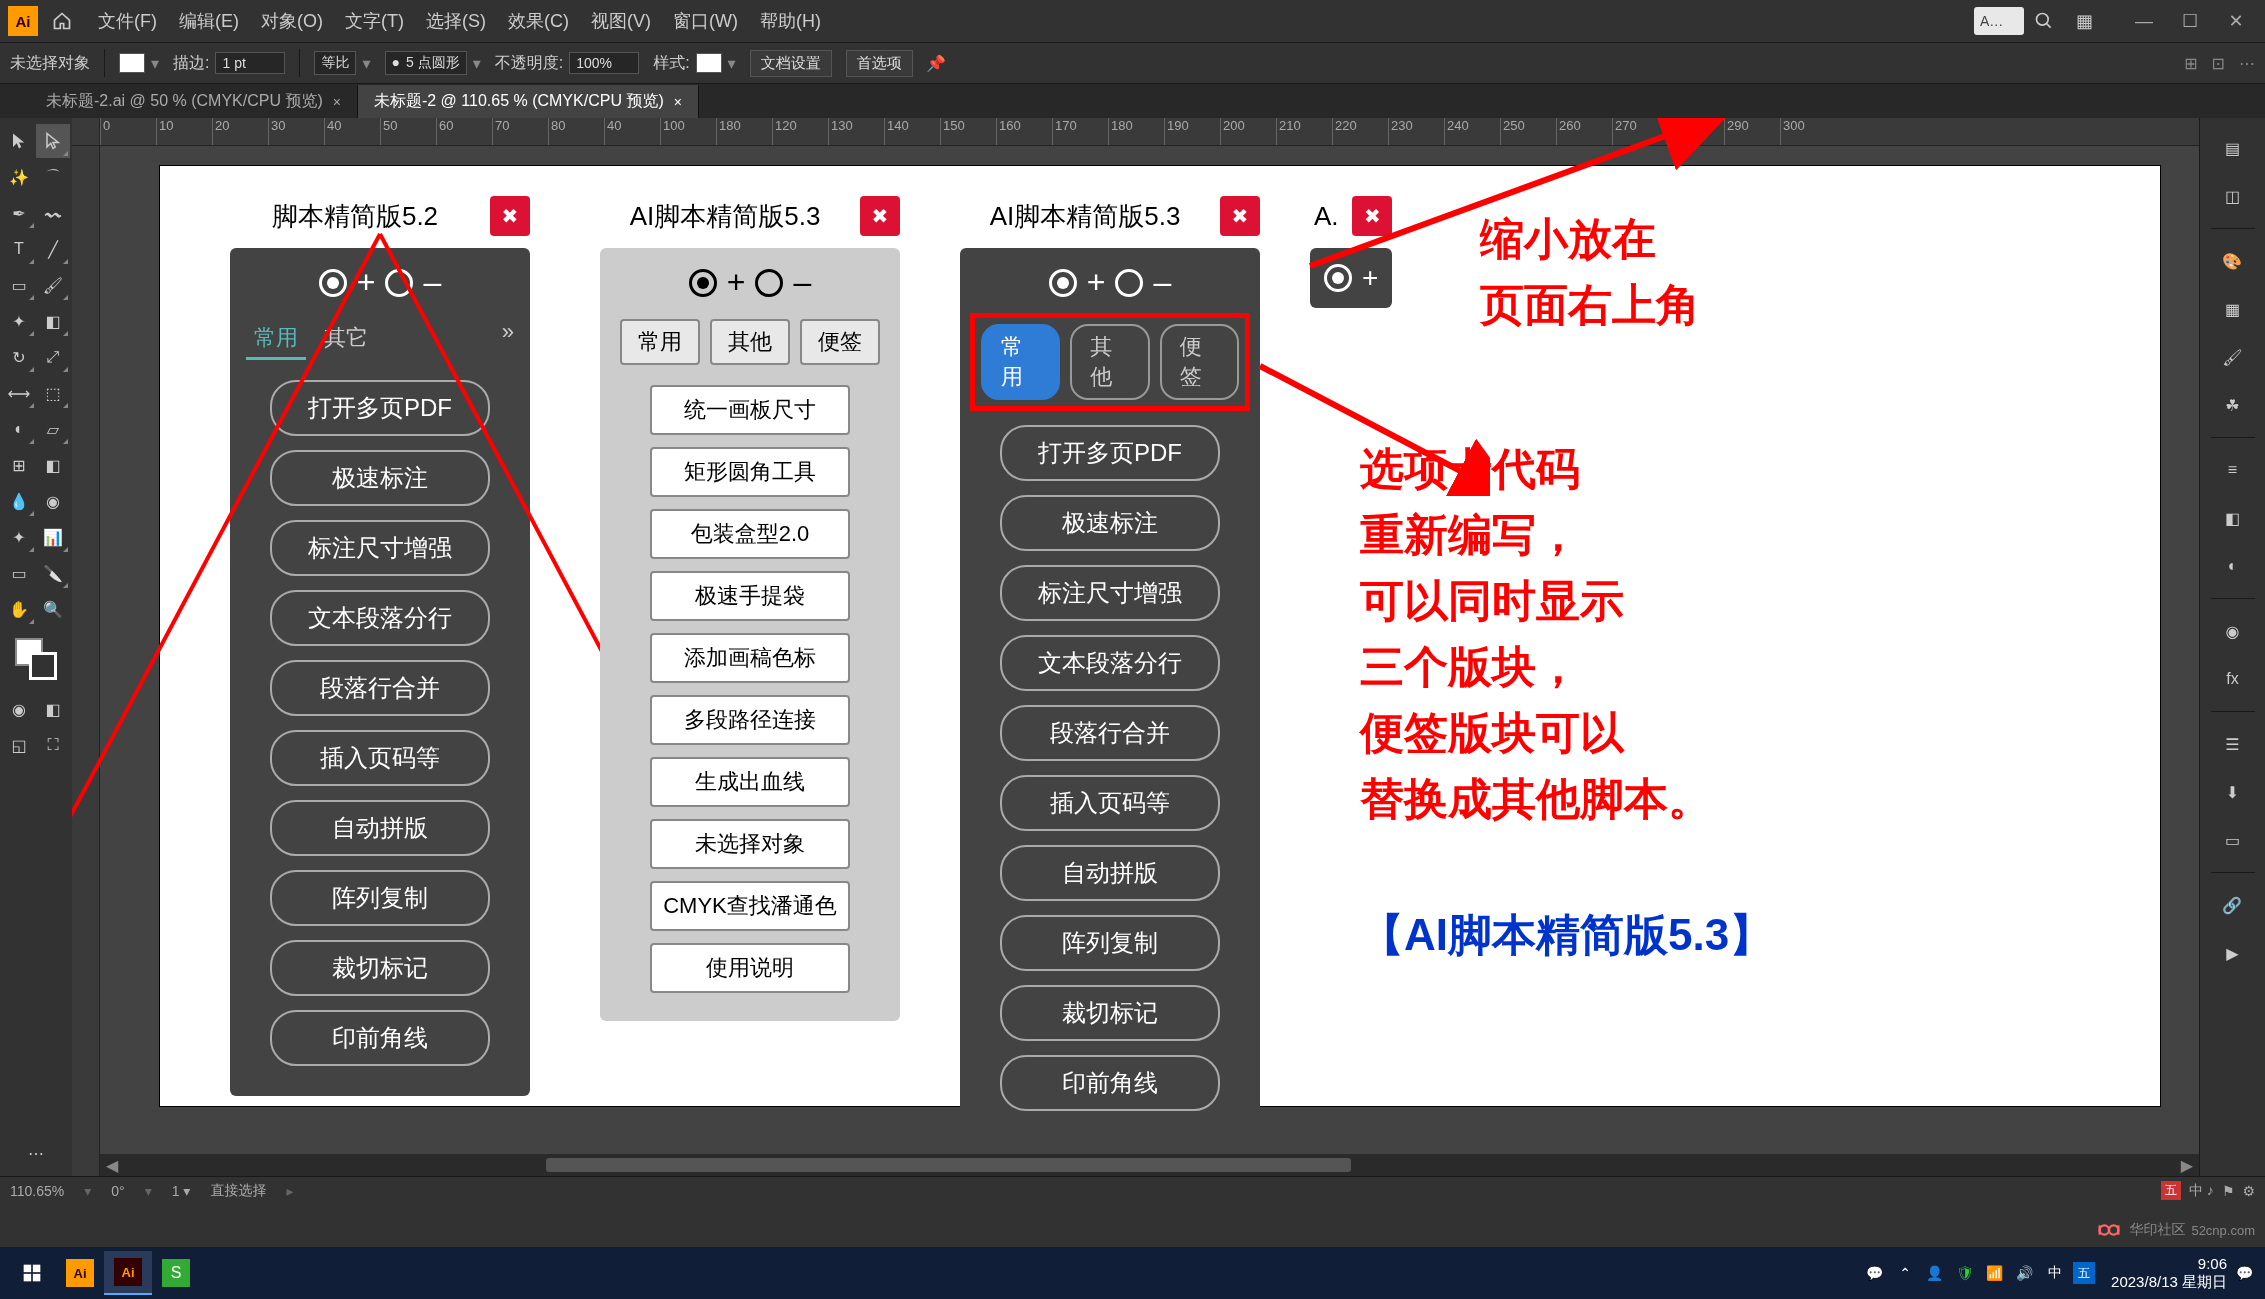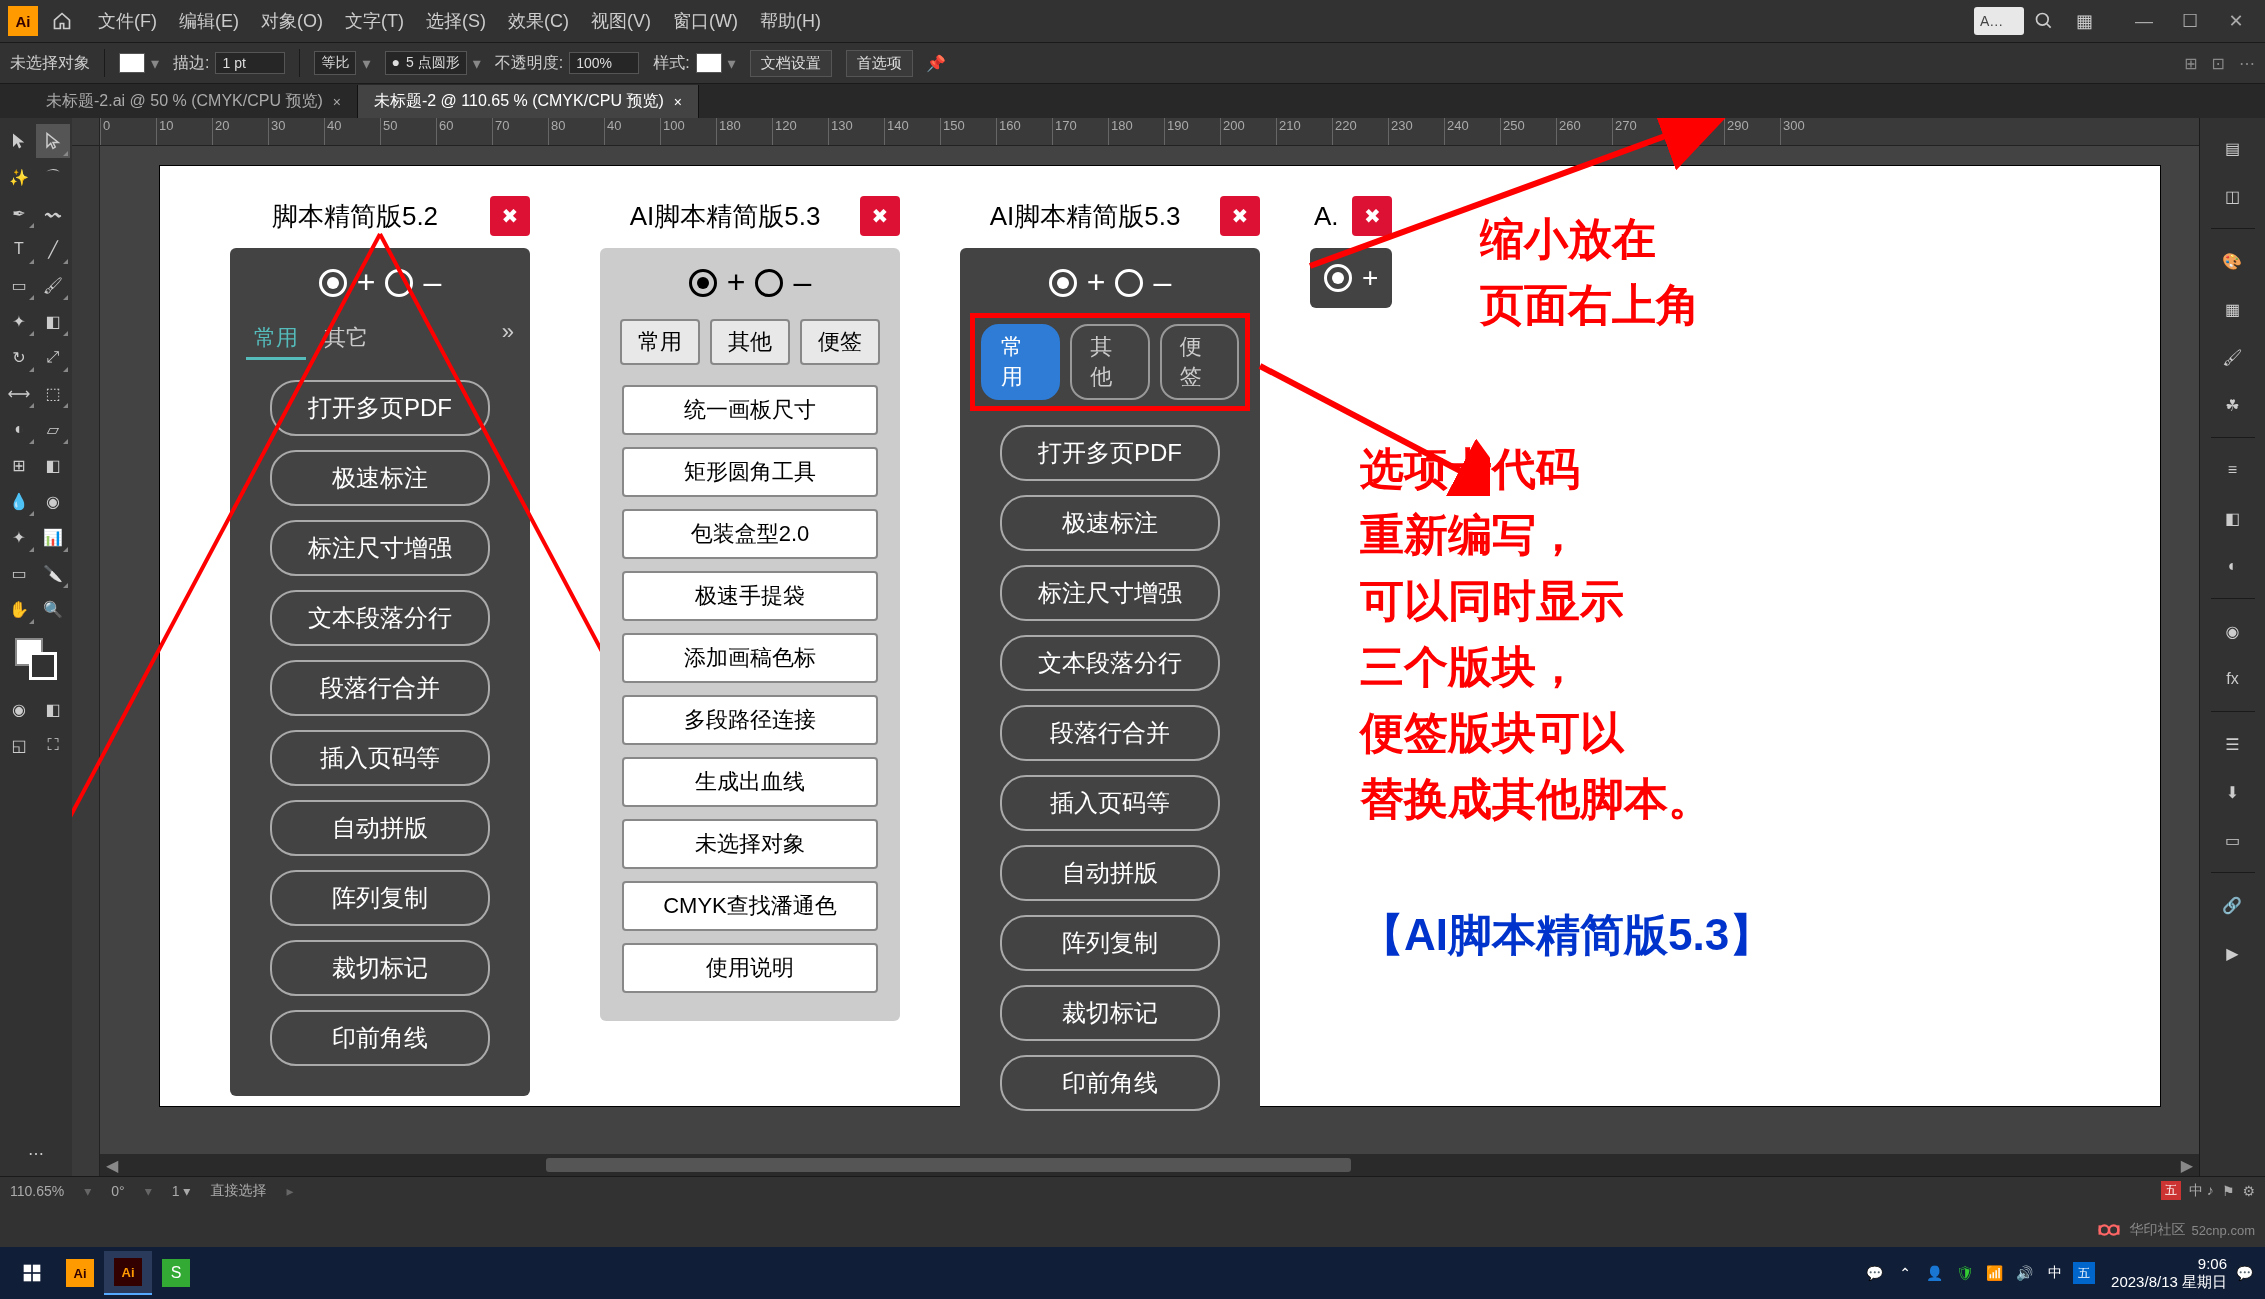--- a/index.html
+++ b/index.html
@@ -64,21 +64,21 @@
 .radio-row.light { color: #000; }
 .radio { width: 28px; height: 28px; border-radius: 50%; border: 3px solid currentColor; display: inline-flex; align-items: center; justify-content: center; }
 .radio.checked::after { content: ""; width: 12px; height: 12px; background: currentColor; border-radius: 50%; }
 .tab-row { display: flex; gap: 10px; margin-bottom: 20px; justify-content: center; }
 .dtab { padding: 6px 18px; border-radius: 18px; border: 2px solid #999; color: #ccc; font-size: 22px; cursor: pointer; }
 .dtab.active { background: #2e7cd6; color: #fff; border-color: #2e7cd6; }
 .dtab.underline { border: none; border-radius: 0; padding: 4px 8px; }
 .dtab.underline.active { background: none; color: #5bb; border-bottom: 3px solid #5bb; }
 .ltab { padding: 6px 16px; background: #e8e8e8; border: 2px solid #888; color: #000; font-size: 22px; cursor: pointer; border-radius: 4px; }
 .pill-btn { display: block; width: 220px; margin: 0 auto 14px; padding: 10px 0; border-radius: 26px; border: 2px solid #aaa; color: #fff; font-size: 24px; text-align: center; background: #434343; cursor: pointer; }
-.rect-btn { display: block; width: 256px; margin: 0 auto 12px; padding: 8px 0; border: 2px solid #888; color: #000; font-size: 22px; text-align: center; background: #fff; cursor: pointer; border-radius: 4px; }
+.rect-btn { display: block; width: 200px; margin: 0 auto 12px; padding: 8px 0; border: 2px solid #888; color: #000; font-size: 22px; text-align: center; background: #fff; cursor: pointer; border-radius: 4px; }
 
 
 .mini-panel { position: absolute; }
 .mini-body { background: #434343; border-radius: 6px; padding: 14px; display: flex; align-items: center; gap: 10px; color: #fff; font-size: 28px; }
 
 
 .anno { position: absolute; color: #f00; font-weight: bold; font-size: 44px; line-height: 1.5; pointer-events: none; }
 .anno-footer { position: absolute; color: #0033cc; font-weight: bold; font-size: 44px; }
 .red-x { position: absolute; width: 320px; height: 640px; }
 .red-x::before, .red-x::after { content: ""; position: absolute; top: 0; left: 50%; width: 4px; height: 110%; background: #f00; transform-origin: top; }

